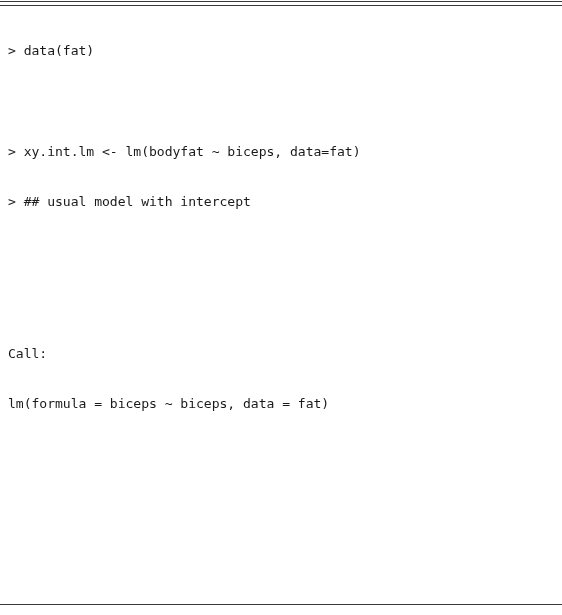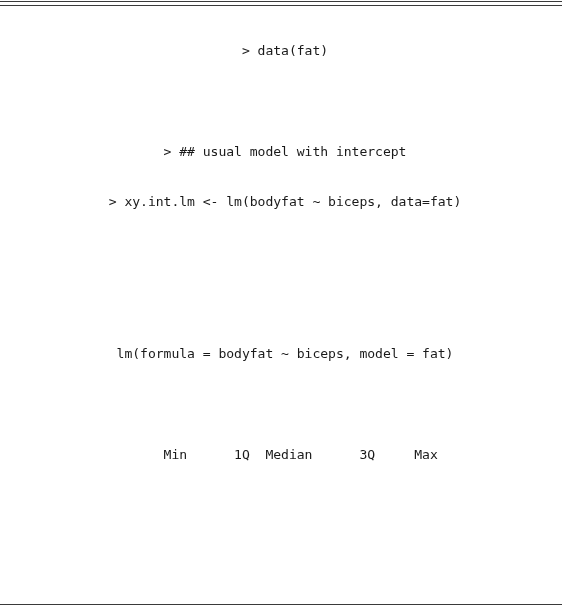--- a/index.html
+++ b/index.html
@@ -35,41 +35,40 @@
     font-family: "DejaVu Sans Mono", "Liberation Mono", monospace;
     font-size: 13.1px;
     line-height: 16.85px;
     color: #1a1a1a;
     white-space: pre;
     letter-spacing: -0.05px;
   }
   .line {
     white-space: pre;
     min-height: 16.85px;
-    text-align: center;
   }
 </style>
 </head>
 <body>
 
 <div id="page">
 
   <div class="rule rule-top-1"></div>
   <div class="rule rule-top-2"></div>
 
   <div class="console">
     <div class="line">&gt; data(fat)</div>
     <div class="line"></div>
+    <div class="line">&gt; xy.int.lm &lt;- lm(bodyfat ~ biceps, data=fat)</div>
     <div class="line">&gt; ## usual model with intercept</div>
-    <div class="line">&gt; xy.int.lm &lt;- lm(bodyfat ~ biceps, data=fat)</div>
     <div class="line"></div>
     <div class="line"></div>
-    <div class="line">lm(formula = bodyfat ~ biceps, model = fat)</div>
+    <div class="line">Call:</div>
+    <div class="line">lm(formula = biceps ~ biceps, data = fat)</div>
     <div class="line"></div>
-    <div class="line">    Min      1Q  Median      3Q     Max</div>
     
     
     
     
     
     
     
     
     
     

